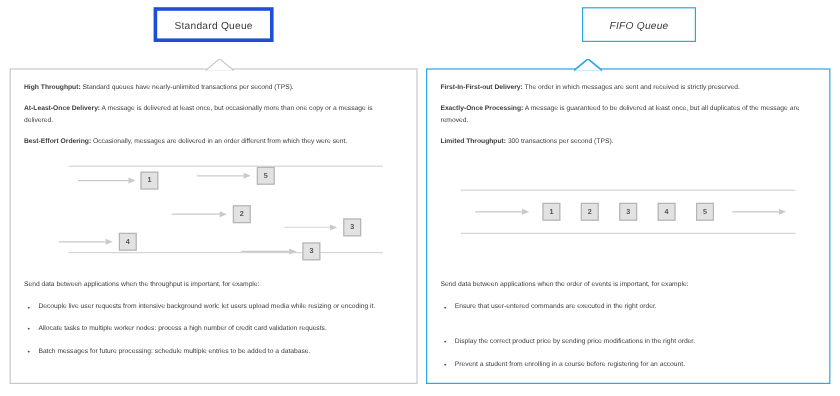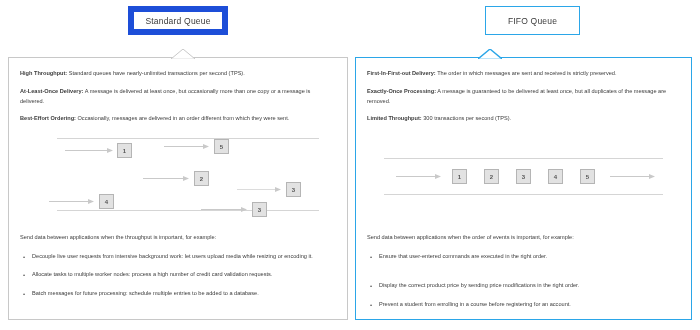--- a/index.html
+++ b/index.html
@@ -24,25 +24,26 @@
     align-items: center;
     justify-content: center;
     background: #ffffff;
     font-size: 8.5px;
     color: #3a3a3a;
     letter-spacing: 0.2px;
     text-align: center;
   }
   .title-std {
     left: 128px; top: 6px; width: 100px; height: 29px;
-    border: 6px solid #1d4ed8;
+    border: 3px solid #1d4ed8;
   }
   .title-fifo {
     left: 485px; top: 6px; width: 95px; height: 29px;
     border: 1.4px solid #2ba6e8;
+    font-style: italic;
   }
 
   
   .panel {
     position: absolute;
     top: 57px;
     height: 263px;
     background: #ffffff;
   }
   .panel-std {

